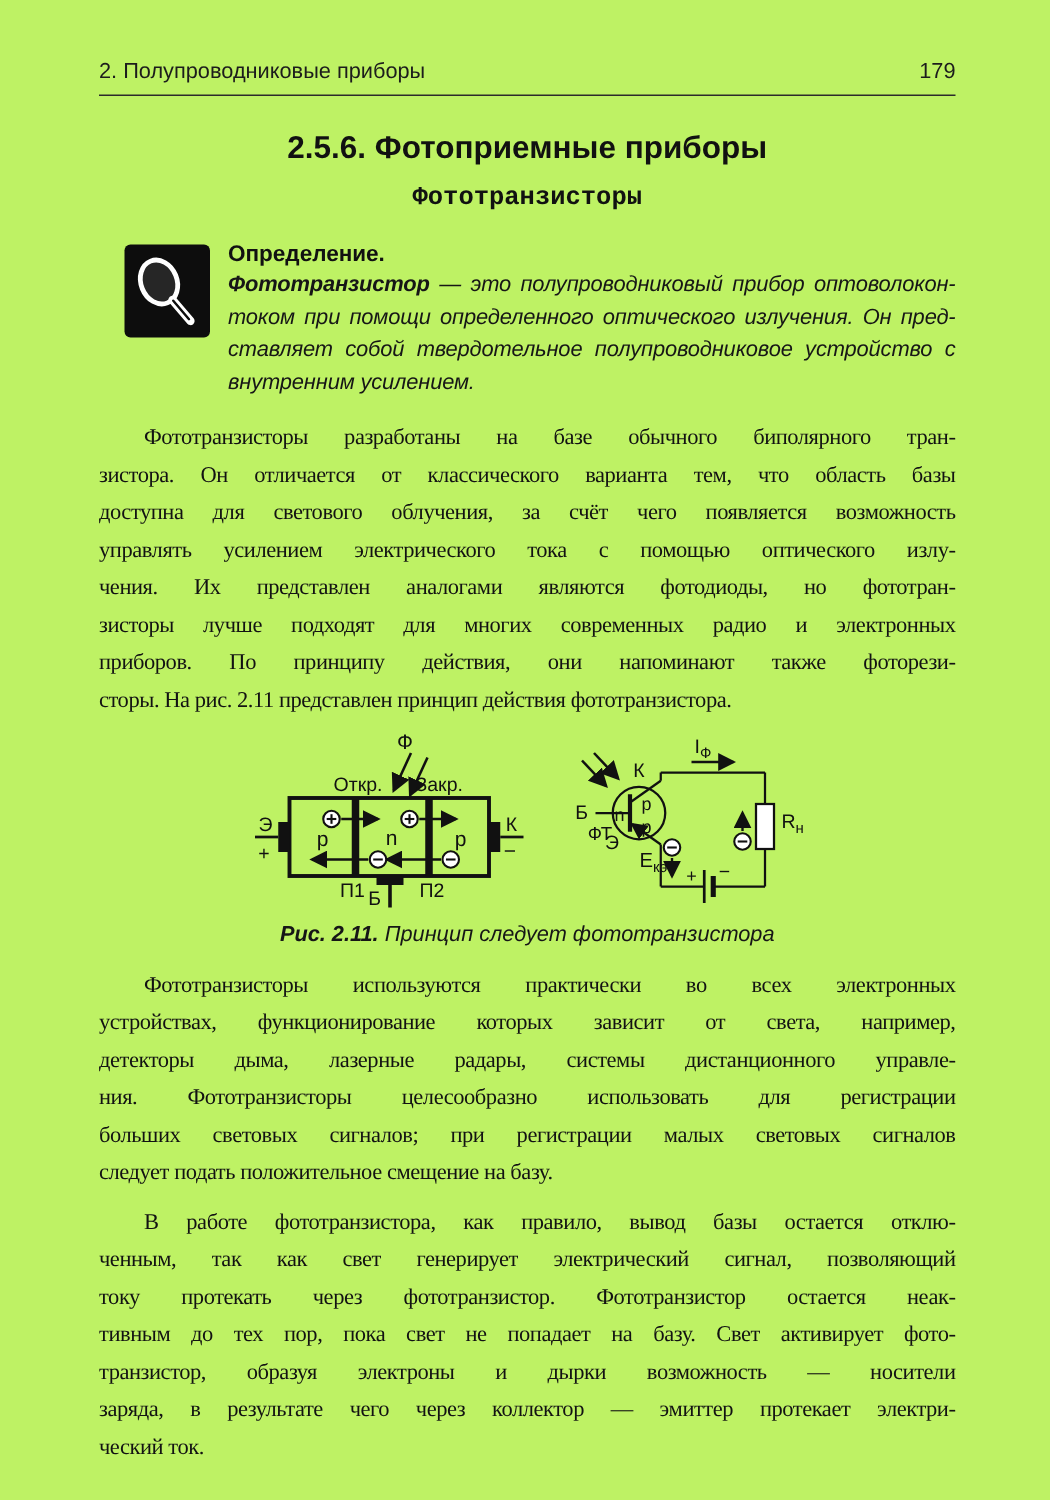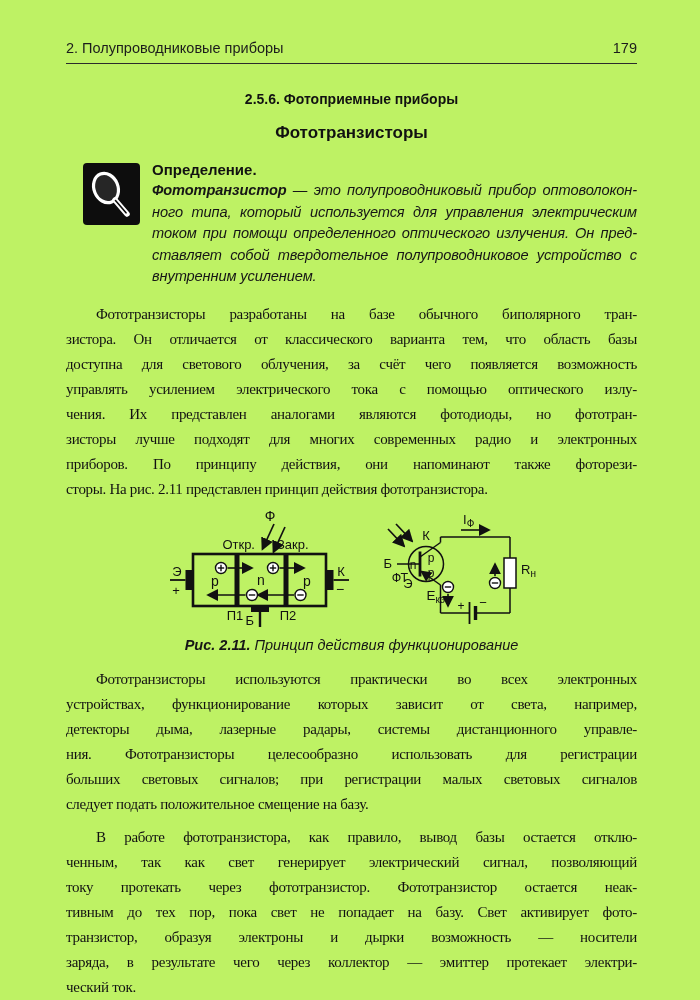--- a/index.html
+++ b/index.html
@@ -12,25 +12,25 @@
   
   .running-header{
     display:flex;justify-content:space-between;align-items:flex-end;
     font-family:"Liberation Sans",sans-serif;font-size:14.5px;color:#1c1c1c;
     border-bottom:1.5px solid #2b2b2b;padding-bottom:7px;
   }
   
   .section-title{
     margin:22px 0 0 0;text-align:center;
     font-family:"Liberation Sans",sans-serif;font-weight:bold;
-    font-size:14px;line-height:26px;color:#111;
+    font-size:21px;line-height:26px;color:#111;
   }
   .subsection-title{
     margin:10px 0 0 0;text-align:center;
-    font-family:Liberation Sans, sans-serif;font-weight:bold;
+    font-family:Liberation Mono, monospace;font-weight:bold;
     font-size:17px;line-height:22px;color:#111;
   }
   
   .definition{display:flex;margin-top:16px;}
   .def-icon{flex:0 0 57px;width:57px;height:62px;margin-left:17px;margin-top:3px;
     background:#0d0d0d;border-radius:4px;}
   .def-icon svg{display:block;}
   .def-body{margin-left:12px;flex:1;min-width:0;}
   .def-heading{
     font-family:"Liberation Sans",sans-serif;font-weight:bold;
@@ -80,21 +80,20 @@
         <ellipse cx="23" cy="25" rx="12" ry="15" transform="rotate(-22 23 25)" fill="#262626" stroke="#fff" stroke-width="3.2"></ellipse>
         <line x1="32" y1="37" x2="44" y2="51" stroke="#fff" stroke-width="5.5" stroke-linecap="round"></line>
         <line x1="32.5" y1="37.5" x2="43" y2="49.8" stroke="#0d0d0d" stroke-width="1.6" stroke-linecap="round"></line>
       </svg>
     </div>
     <div class="def-body">
       <div class="def-heading">Определение.</div>
       <div class="def-text">
         <div class="tline"><b>Фототранзистор</b> <span>— это полупроводниковый прибор оптоволокон-</span></div>
         <div>
-            <div class="tline">ного типа, который используется для управления электрическим</div>
             <div class="tline">током при помощи определенного оптического излучения. Он пред-</div>
             <div class="tline">ставляет собой твердотельное полупроводниковое устройство с</div>
             <div class="tline tline-last">внутренним усилением.</div>
           </div>
       </div>
     </div>
   </div>
 
   <div class="para">
       <div class="tline">Фототранзисторы разработаны на базе обычного биполярного тран-</div>
@@ -223,21 +222,21 @@
           <line x1="311.5" y1="94" x2="311.5" y2="116" stroke-width="1.8"></line>
           <line x1="317.5" y1="98" x2="317.5" y2="112" stroke-width="3.4"></line>
         </g>
         <text x="287" y="92" font-size="13.5" text-anchor="end" stroke="none"><tspan>E</tspan><tspan dy="3" font-size="10">кэ</tspan></text>
         <text x="303" y="102" font-size="12" text-anchor="middle" stroke="none">+</text>
         <text x="325" y="99" font-size="13" text-anchor="middle" stroke="none">−</text>
       </g>
     </svg>
     <div class="figcaption">
       <span class="cap-label"><i>Рис. 2.11.</i></span>
-      <i>Принцип действия функционирование</i>
+      <i>Принцип следует фототранзистора</i>
     </div>
   </div>
 
   <div class="para">
       <div class="tline">Фототранзисторы используются практически во всех электронных</div>
       <div class="tline">устройствах, функционирование которых зависит от света, например,</div>
       <div class="tline">детекторы дыма, лазерные радары, системы дистанционного управле-</div>
       <div class="tline">ния. Фототранзисторы целесообразно использовать для регистрации</div>
       <div class="tline">больших световых сигналов; при регистрации малых световых сигналов</div>
       <div class="tline tline-last">следует подать положительное смещение на базу.</div>

